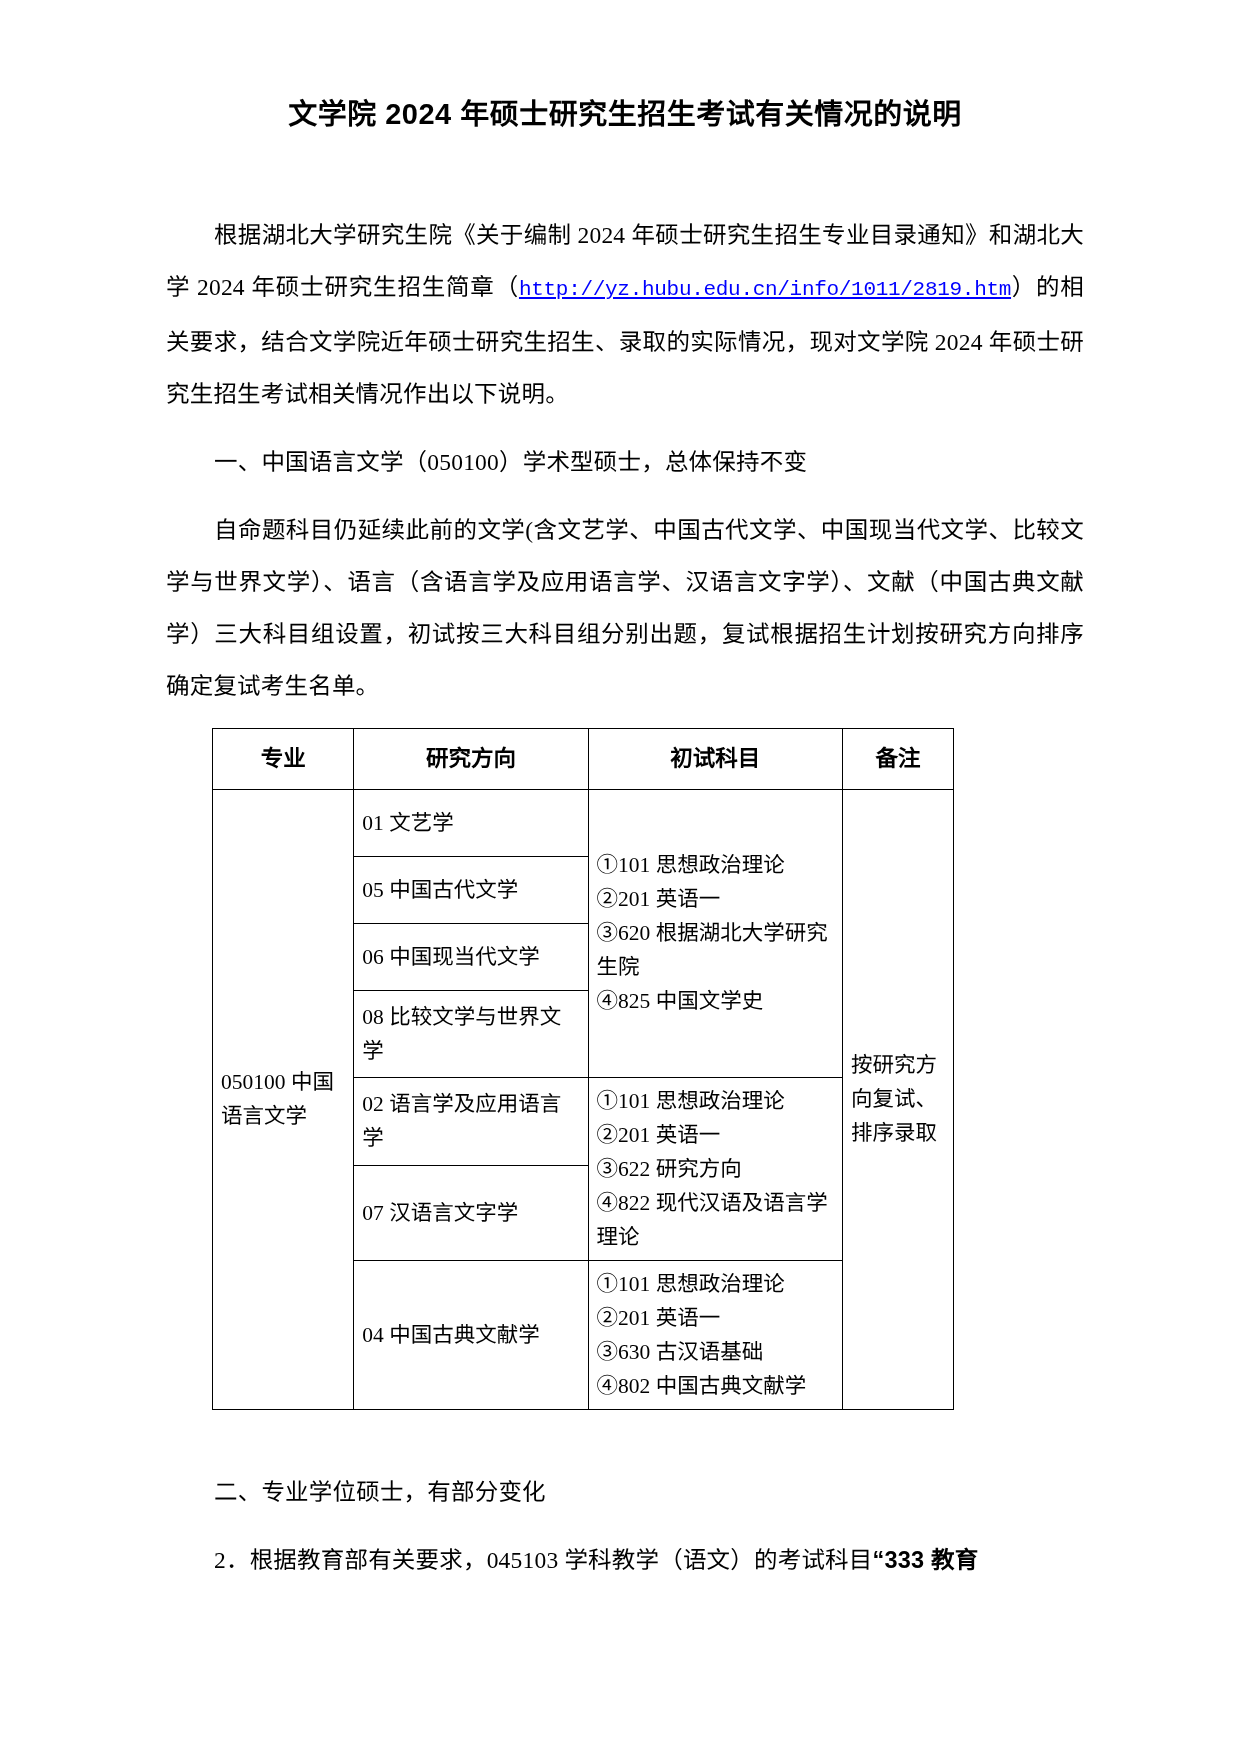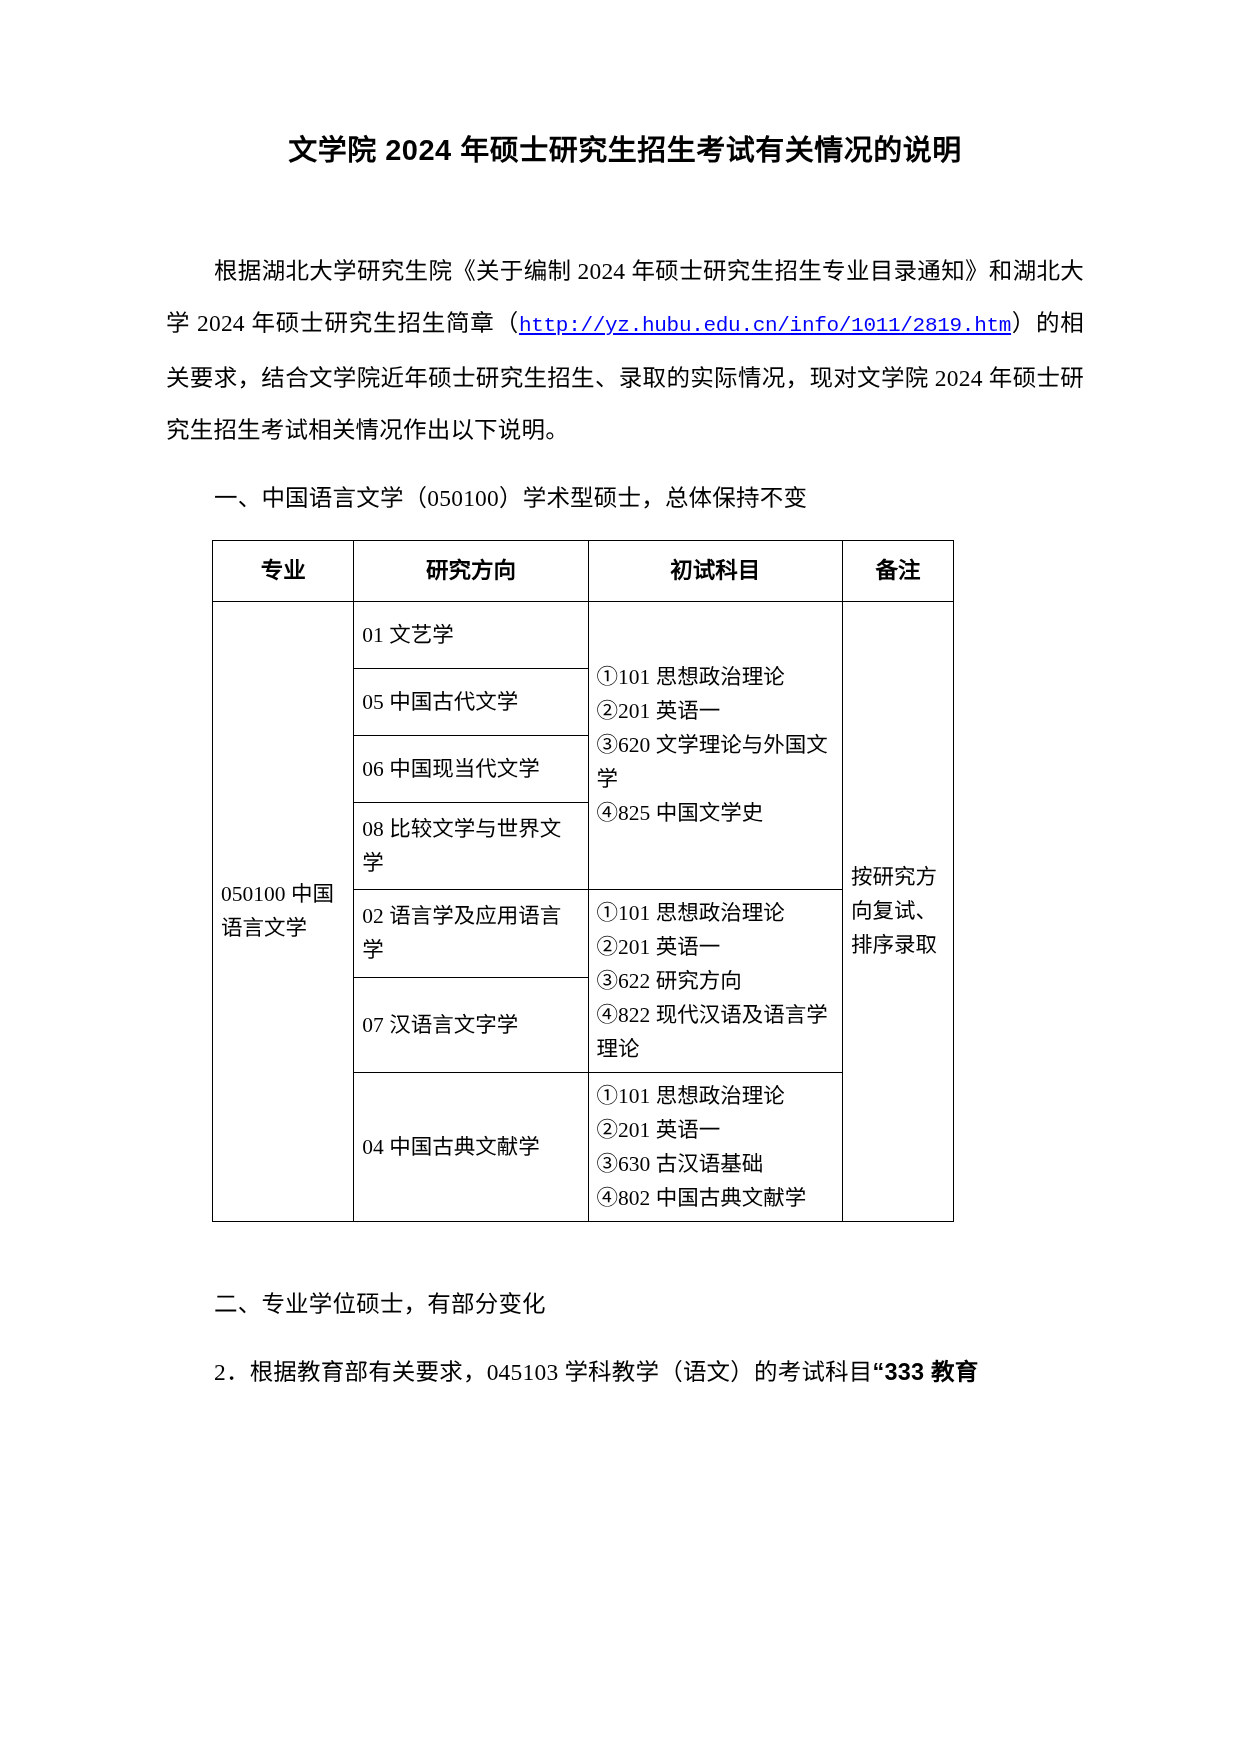--- a/index.html
+++ b/index.html
@@ -11,21 +11,21 @@
     width: 1240px;
     height: 1754px;
     font-family: "Liberation Serif", "DejaVu Serif", serif;
     color: #000000;
     overflow: hidden;
   }
   .page {
     box-sizing: border-box;
     width: 1240px;
     height: 1754px;
-    padding: 112px 140px 0 150px;
+    padding: 76px 140px 0 150px;
     position: relative;
   }
   .doc-title {
     text-align: center;
     font-size: 29px;
     font-weight: bold;
     letter-spacing: 0.5px;
     margin: 18px 0 0 0;
     padding: 0;
     line-height: 1.4;
@@ -117,20 +117,21 @@
 <div class="page">
 
   <h1 class="doc-title">文学院 2024 年硕士研究生招生考试有关情况的说明</h1>
 
   <div class="gap-after-title"></div>
 
   <p class="para indent"><span>根据湖北大学研究生院《关于编制 2024 年硕士研究生招生专业目录通知》和湖北大学 2024 年硕士研究生招生简章（</span><a class="link" href="#">http://yz.hubu.edu.cn/info/1011/2819.htm</a><span>）的相关要求，结合文学院近年硕士研究生招生、录取的实际情况，现对文学院 2024 年硕士研究生招生考试相关情况作出以下说明。</span></p>
 
   <p class="para indent">一、中国语言文学（050100）学术型硕士，总体保持不变</p>
 
+  <p class="para indent">自命题科目仍延续此前的文学(含文艺学、中国古代文学、中国现当代文学、比较文学与世界文学）、语言（含语言学及应用语言学、汉语言文字学）、文献（中国古典文献学）三大科目组设置，初试按三大科目组分别出题，复试根据招生计划按研究方向排序确定复试考生名单。</p>
 
   <table class="majors">
     <colgroup>
       <col class="col-major">
       <col class="col-dir">
       <col class="col-subj">
       <col class="col-remark">
     </colgroup>
     <thead>
       <tr>
@@ -140,21 +141,21 @@
         <th>备注</th>
       </tr>
     </thead>
     <tbody>
       <tr>
         <td class="major-cell" rowspan="7">050100 中国语言文学</td>
         <td class="dir-cell">01 文艺学</td>
         <td class="subj-cell" rowspan="4">
           <div class="subj-line">①101 思想政治理论</div>
           <div class="subj-line">②201 英语一</div>
-          <div class="subj-wrap">③620 文学理论与外国文学</div>
+          <div class="subj-wrap">③620 根据湖北大学研究生院</div>
           <div class="subj-line">④825 中国文学史</div>
         </td>
         <td class="remark-cell" rowspan="7">按研究方向复试、排序录取</td>
       </tr>
       <tr>
         <td class="dir-cell">05 中国古代文学</td>
       </tr>
       <tr>
         <td class="dir-cell">06 中国现当代文学</td>
       </tr>

